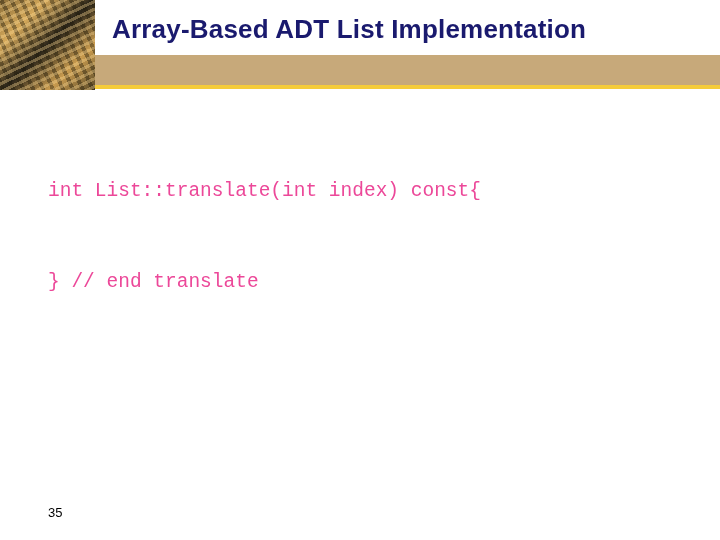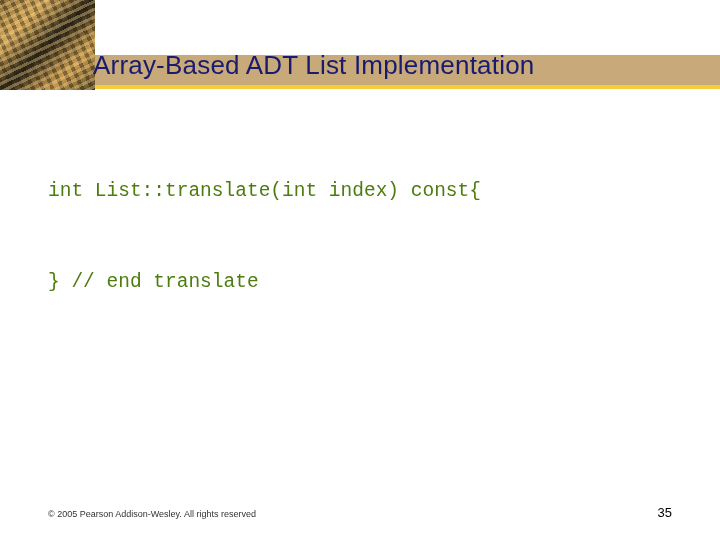--- a/index.html
+++ b/index.html
@@ -33,28 +33,27 @@
     width: 200%;
     height: 200%;
     background:
       repeating-linear-gradient(-25deg, rgba(255,220,150,0.35) 0 3px, transparent 3px 7px),
       repeating-linear-gradient(65deg, rgba(30,25,10,0.4) 0 4px, transparent 4px 9px);
     top: -50%;
     left: -50%;
   }
   .title {
     position: absolute;
-    left: 93px;
+    left: 112px;
     top: 14px;
     right: 10px;
     font-size: 26px;
-    font-weight: normal;
+    font-weight: bold;
     color: #1a1a6e;
     letter-spacing: 0.2px;
-    margin-top: 36px;
   }
   .tan-bar {
     position: absolute;
     left: 0;
     top: 55px;
     width: 100%;
     height: 30px;
     background: #c7a97a;
     z-index: -1;
   }
@@ -68,21 +67,21 @@
     z-index: -1;
   }
   .code-block {
     position: absolute;
     left: 48px;
     top: 140px;
     right: 30px;
     font-family: "Courier New", Courier, monospace;
     font-size: 19.5px;
     line-height: 1.05;
-    color: #4d7c0f;
+    color: #ec4899;
     white-space: pre;
   }
   .code-line { margin-bottom: 30px; }
   .indent { padding-left: 44px; }
   .footer {
     position: absolute;
     left: 48px;
     bottom: 20px;
     right: 48px;
     font-size: 9px;
@@ -102,15 +101,14 @@
   <div class="decor-image"></div>
   <div class="title">Array-Based ADT List Implementation</div>
 </div>
 
 <div class="code-block">
   <div class="code-line">int List::translate(int index) const{</div>
   <div class="code-line">} // end translate</div>
 </div>
 
 <div class="footer">
-  <span>© 2005 Pearson Addison-Wesley. All rights reserved</span>
   <span class="page-num">35</span>
 </div>
 
 </body></html>

